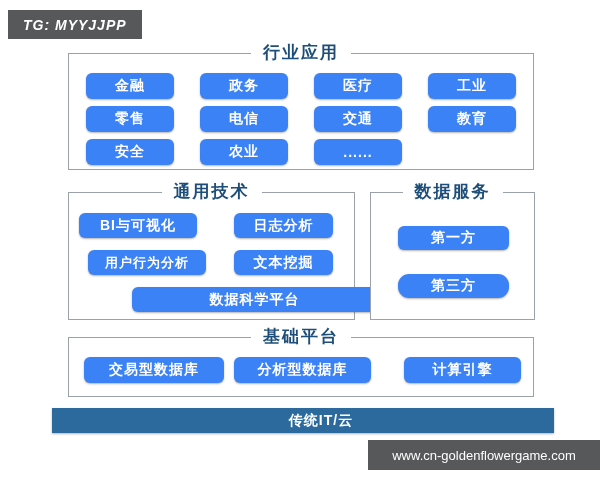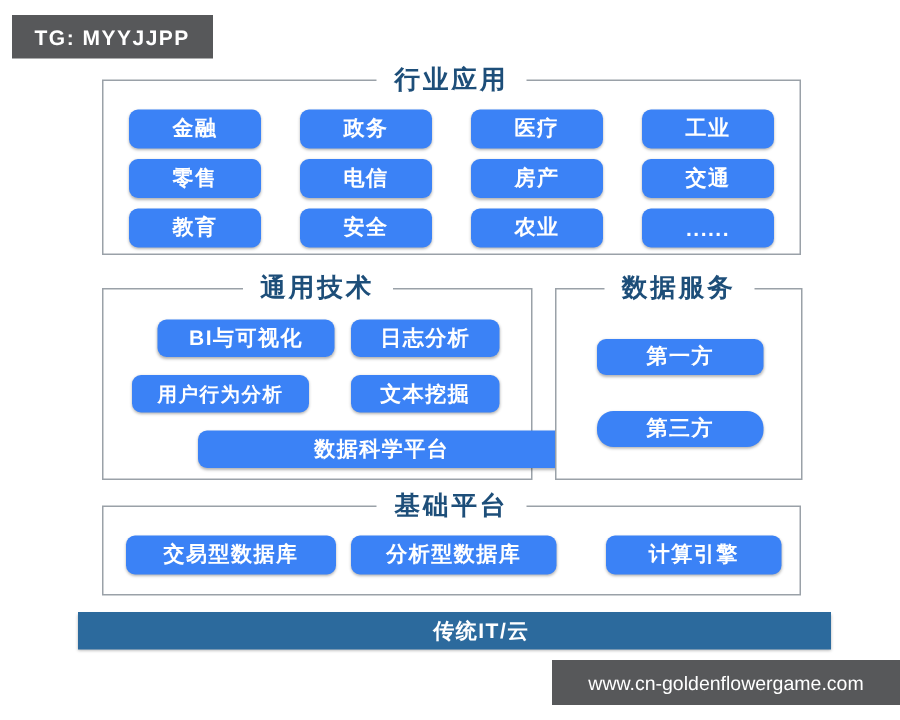--- a/index.html
+++ b/index.html
@@ -6,21 +6,21 @@
   .stage {
     position:relative; width:600px; height:480px;
     background:#ffffff; overflow:hidden;
     font-family:"Liberation Sans", sans-serif;
   }
   .badge {
     position:absolute; background:#57585a; color:#fff;
     display:flex; align-items:center; justify-content:center;
     font-weight:bold;
   }
-  .badge-tg { left:8px; top:10px; height:29px; padding:0 15px; font-size:14px; letter-spacing:1px; }
+  .badge-tg { left:8px; top:10px; height:29px; padding:0 15px; font-size:14px; letter-spacing:1px;font-style:italic; }
   .badge-watermark { right:0; top:440px; height:30px; width:232px; font-size:13px; font-weight:normal; }
   .panel {
     position:absolute; border:1px solid #9aa1a8; background:#ffffff;
     box-sizing:border-box;
     padding-left:40px;
   }
   .panel-title {
     position:absolute; top:0; left:50%;
     transform:translate(-50%,-55%);
     background:#ffffff; padding:0 12px;
@@ -36,21 +36,21 @@
   
   .panel-industry { left:68px; top:53px; width:466px; height:117px; }
   .industry-grid {
     position:absolute; left:17px; right:17px; top:19px;
     display:grid; grid-template-columns:repeat(4, 88px);
     justify-content:space-between; row-gap:7px;
   }
   
   .panel-gtech { left:68px; top:192px; width:287px; height:128px; }
   .panel-gtech .bbox { position:absolute; height:25px; }
-  .g0 { left:36px;  top:20px; width:118px; }
+  .g0 { left:10px;  top:20px; width:118px; }
   .g1 { left:165px; top:20px; width:99px; }
   .g2 { left:19px;  top:57px; width:118px; font-size:13px; }
   .g3 { left:165px; top:57px; width:99px; }
   .g4 { left:19px;  top:94px; width:245px;margin-left:44px; }
   
   .panel-dserv { left:370px; top:192px; width:165px; height:128px; }
   .panel-dserv .bbox { position:absolute; left:27px; width:111px; height:24px; }
   .d0 { top:33px; }
   .d1 { top:81px;border-radius:11px; }
   
@@ -76,21 +76,20 @@
 
   <div class="panel panel-industry">
     <div class="panel-title">行业应用</div>
     <div class="industry-grid">
       <div class="bbox">金融</div>
       <div class="bbox">政务</div>
       <div class="bbox">医疗</div>
       <div class="bbox">工业</div>
       <div class="bbox">零售</div>
       <div class="bbox">电信</div>
-      <div class="bbox">房产</div>
       <div class="bbox">交通</div>
       <div class="bbox">教育</div>
       <div class="bbox">安全</div>
       <div class="bbox">农业</div>
       <div class="bbox">......</div>
     </div>
   </div>
 
   <div class="panel panel-gtech">
     <div class="panel-title">通用技术</div>

